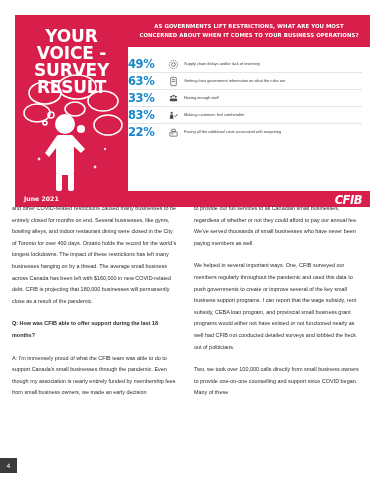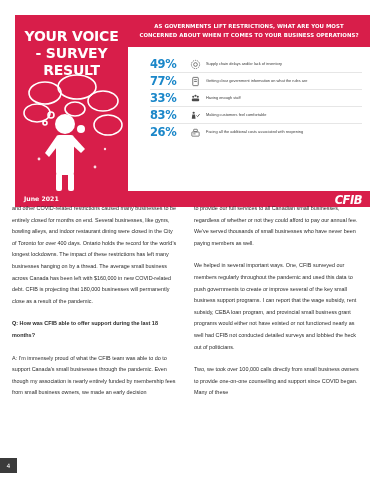--- a/index.html
+++ b/index.html
@@ -16,21 +16,21 @@
   .infographic { position:absolute; left:15px; top:15px; width:355px; height:176px; }
 
   .info-left {
     position:absolute; left:0; top:0; width:113px; height:176px;
     background:#d81e4a;
   }
   .info-title {
     color:#ffffff;
     font-family:"DejaVu Sans", sans-serif;
     font-weight:bold;
-    font-size:14px;
+    font-size:17px;
     line-height:17px;
     letter-spacing:-0.2px;
     text-align:center;
     padding:13px 6px 0 6px;
     text-transform:uppercase;
   }
 
   .thought-art { position:absolute; left:0; top:52px; width:113px; height:124px; }
 
   .info-right { position:absolute; left:113px; top:0; width:242px; height:176px; }
@@ -42,21 +42,21 @@
     font-weight:bold;
     font-size:5.4px;
     line-height:8.6px;
     letter-spacing:0.05px;
     text-align:center;
     padding:7px 10px 7px 10px;
     height:32px;
     text-transform:uppercase;
   }
 
-  .info-body { background:#ffffff; height:156px; padding:9px 8px 0 22px;border-radius:17px; }
+  .info-body { background:#ffffff; height:156px; padding:9px 8px 0 0;border-radius:17px; }
 
   .stat-row {
     display:flex;
     align-items:center;
     border-bottom:0.6px solid #e6e6e6;
     min-height:15.4px;
     padding:1px 0;
   }
   .stat-row:last-child { border-bottom:none; }
 
@@ -180,21 +180,21 @@
           <svg width="11" height="11" viewBox="0 0 24 24" fill="none" stroke="#4a4a4a" stroke-width="1.6">
             <circle cx="12" cy="12" r="4"></circle>
               <circle cx="12" cy="12" r="9" stroke-dasharray="3 2"></circle>
           </svg>
         </div>
         <div class="stat-label">Supply chain delays and/or lack of inventory</div>
       </div>
 
 
       <div class="stat-row">
-        <div class="stat-pct">77%</div>
+        <div class="stat-pct">63%</div>
         <div class="stat-icon">
           <svg width="11" height="11" viewBox="0 0 24 24" fill="none" stroke="#4a4a4a" stroke-width="1.6">
             <rect x="6" y="3" width="12" height="18" rx="1.5"></rect>
               <line x1="9" y1="8" x2="15" y2="8"></line>
               <line x1="9" y1="12" x2="15" y2="12"></line>
           </svg>
         </div>
         <div class="stat-label">Getting clear government information on what the rules are</div>
       </div>
 
@@ -217,21 +217,21 @@
           <svg width="11" height="11" viewBox="0 0 24 24" fill="#4a4a4a">
             <circle cx="8" cy="6" r="2.4"></circle>
               <path d="M5 10h6l1 9H4z"></path>
             <path d="M14 12l2.5 2.5L21 9" fill="none" stroke="#4a4a4a" stroke-width="1.8"></path>
           </svg>
         </div>
         <div class="stat-label">Making customers feel comfortable</div>
       </div>
 
       <div class="stat-row">
-        <div class="stat-pct">26%</div>
+        <div class="stat-pct">22%</div>
         <div class="stat-icon">
           <svg width="11" height="11" viewBox="0 0 24 24" fill="none" stroke="#4a4a4a" stroke-width="1.5">
             <rect x="4" y="11" width="16" height="9" rx="1"></rect>
               <rect x="8" y="5" width="8" height="5" rx="1"></rect>
             <line x1="7" y1="15" x2="12" y2="15"></line>
           </svg>
         </div>
         <div class="stat-label">Facing all the additional costs associated with reopening</div>
       </div>
 

